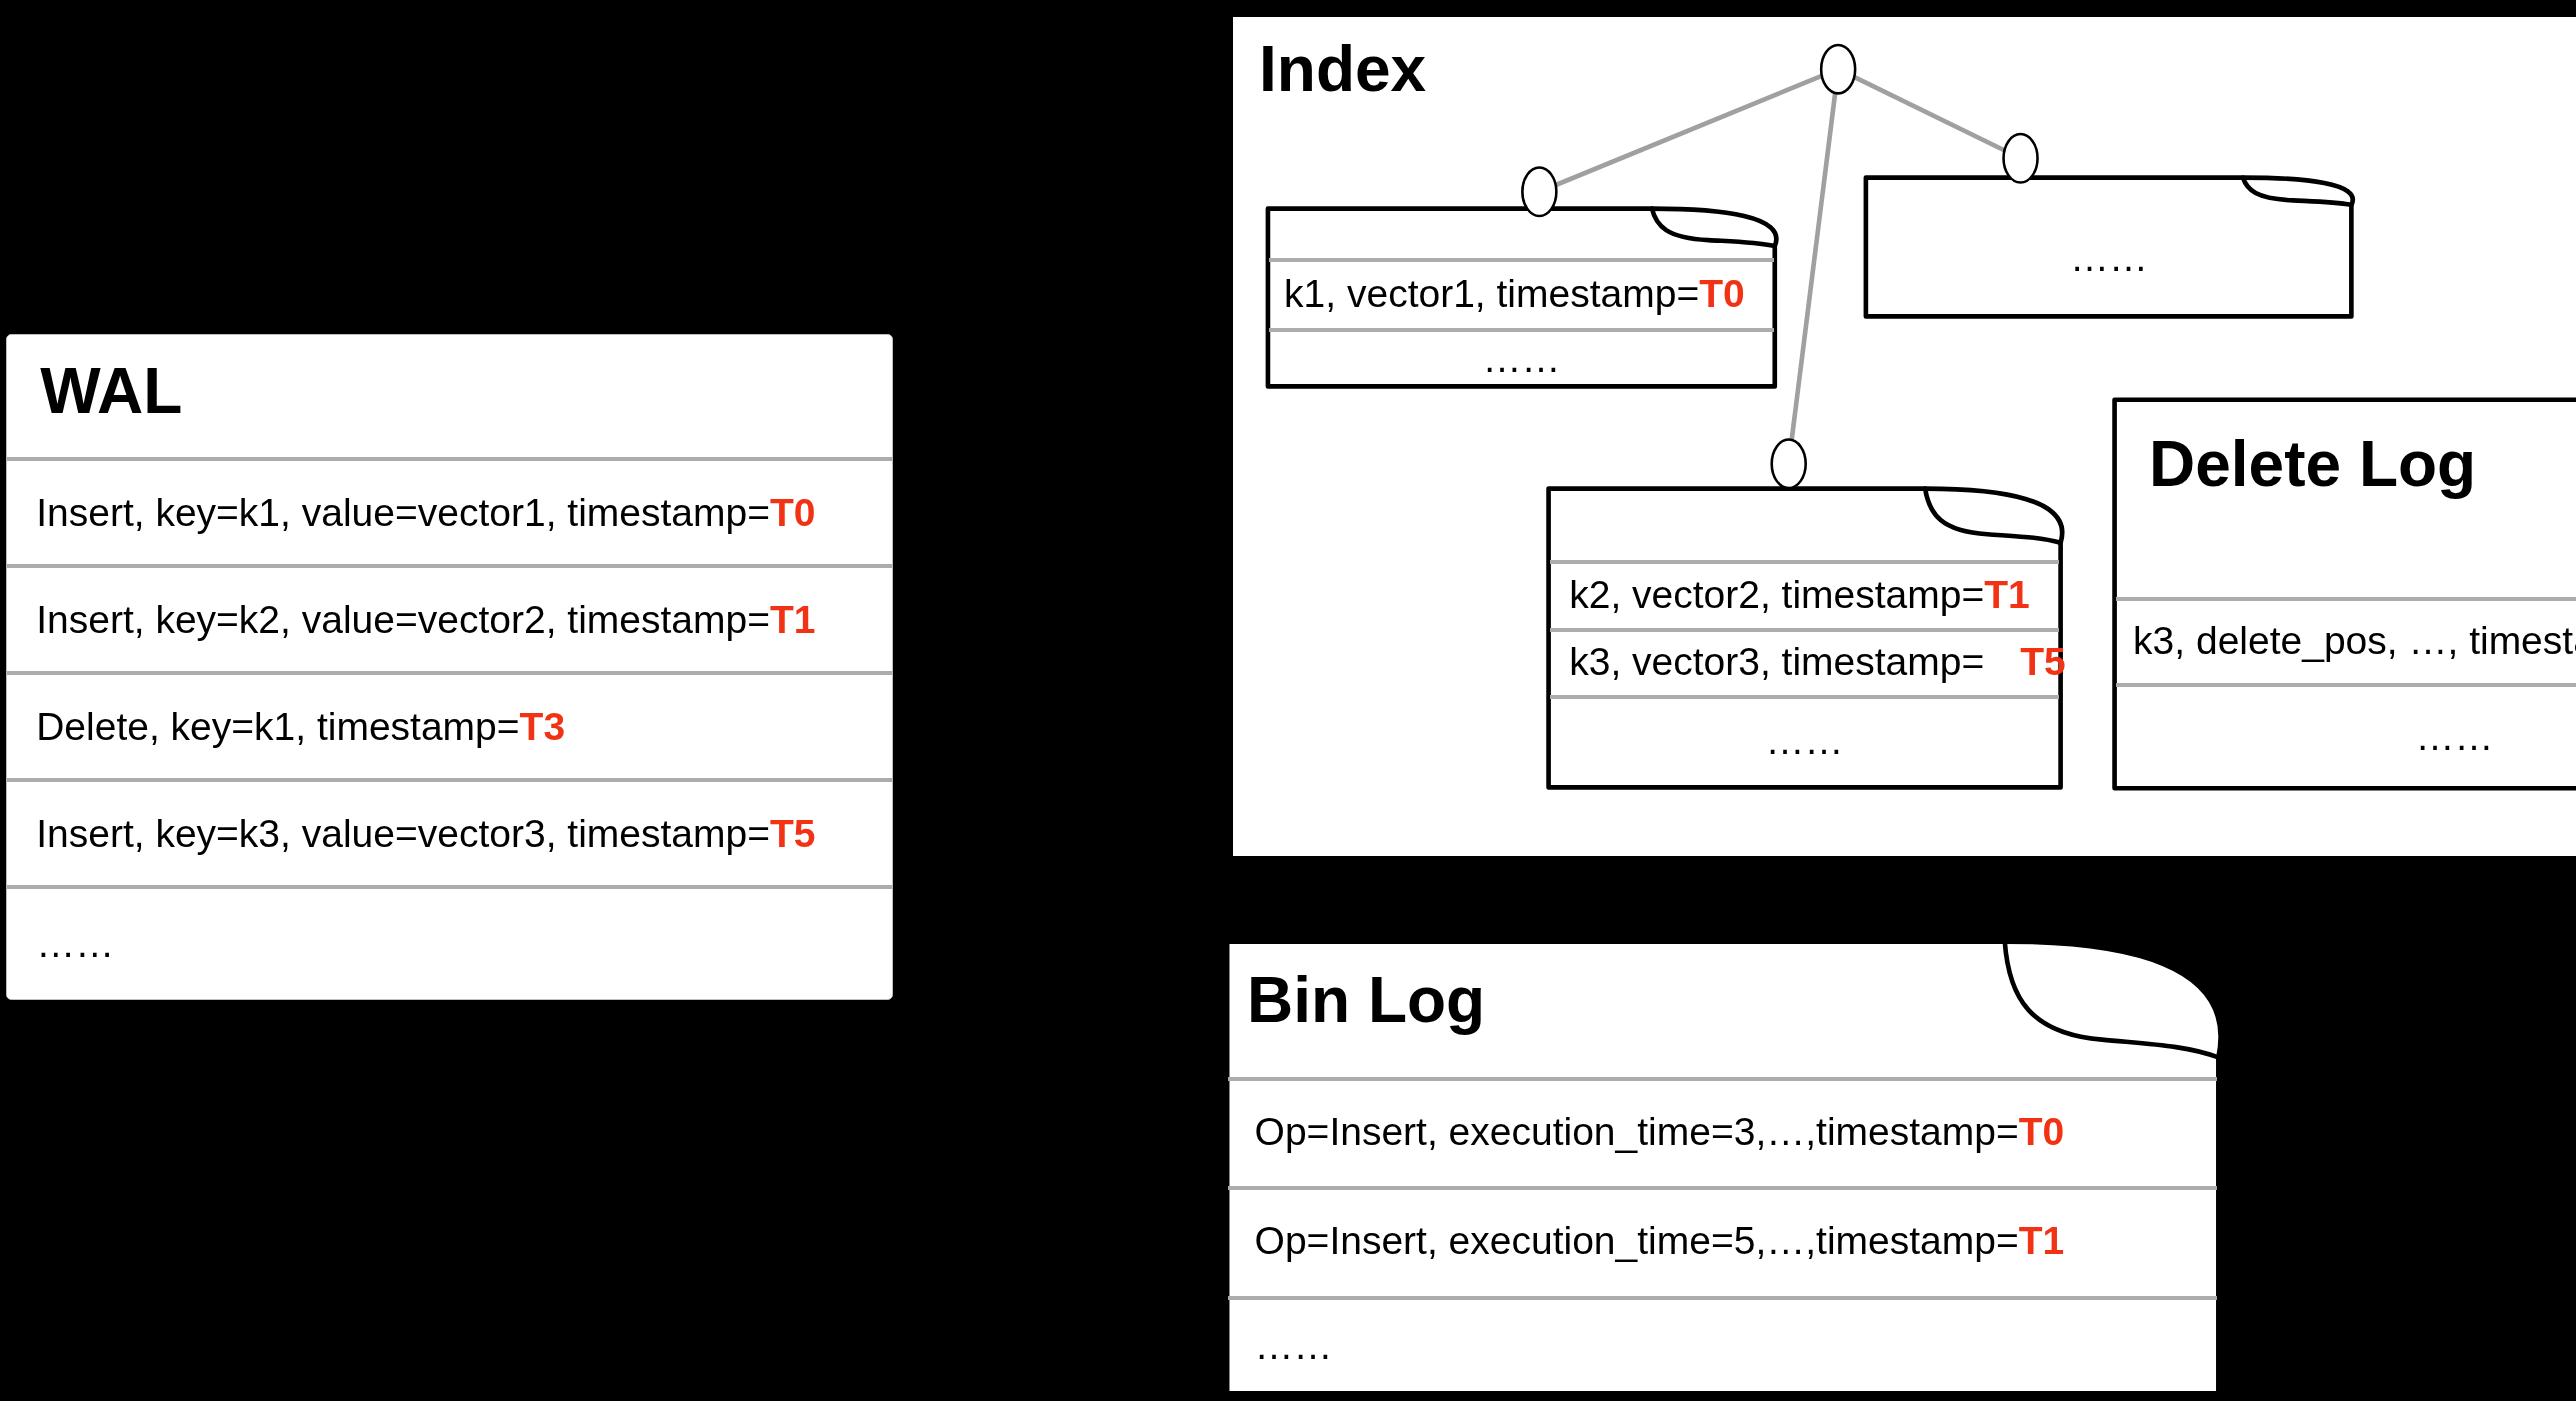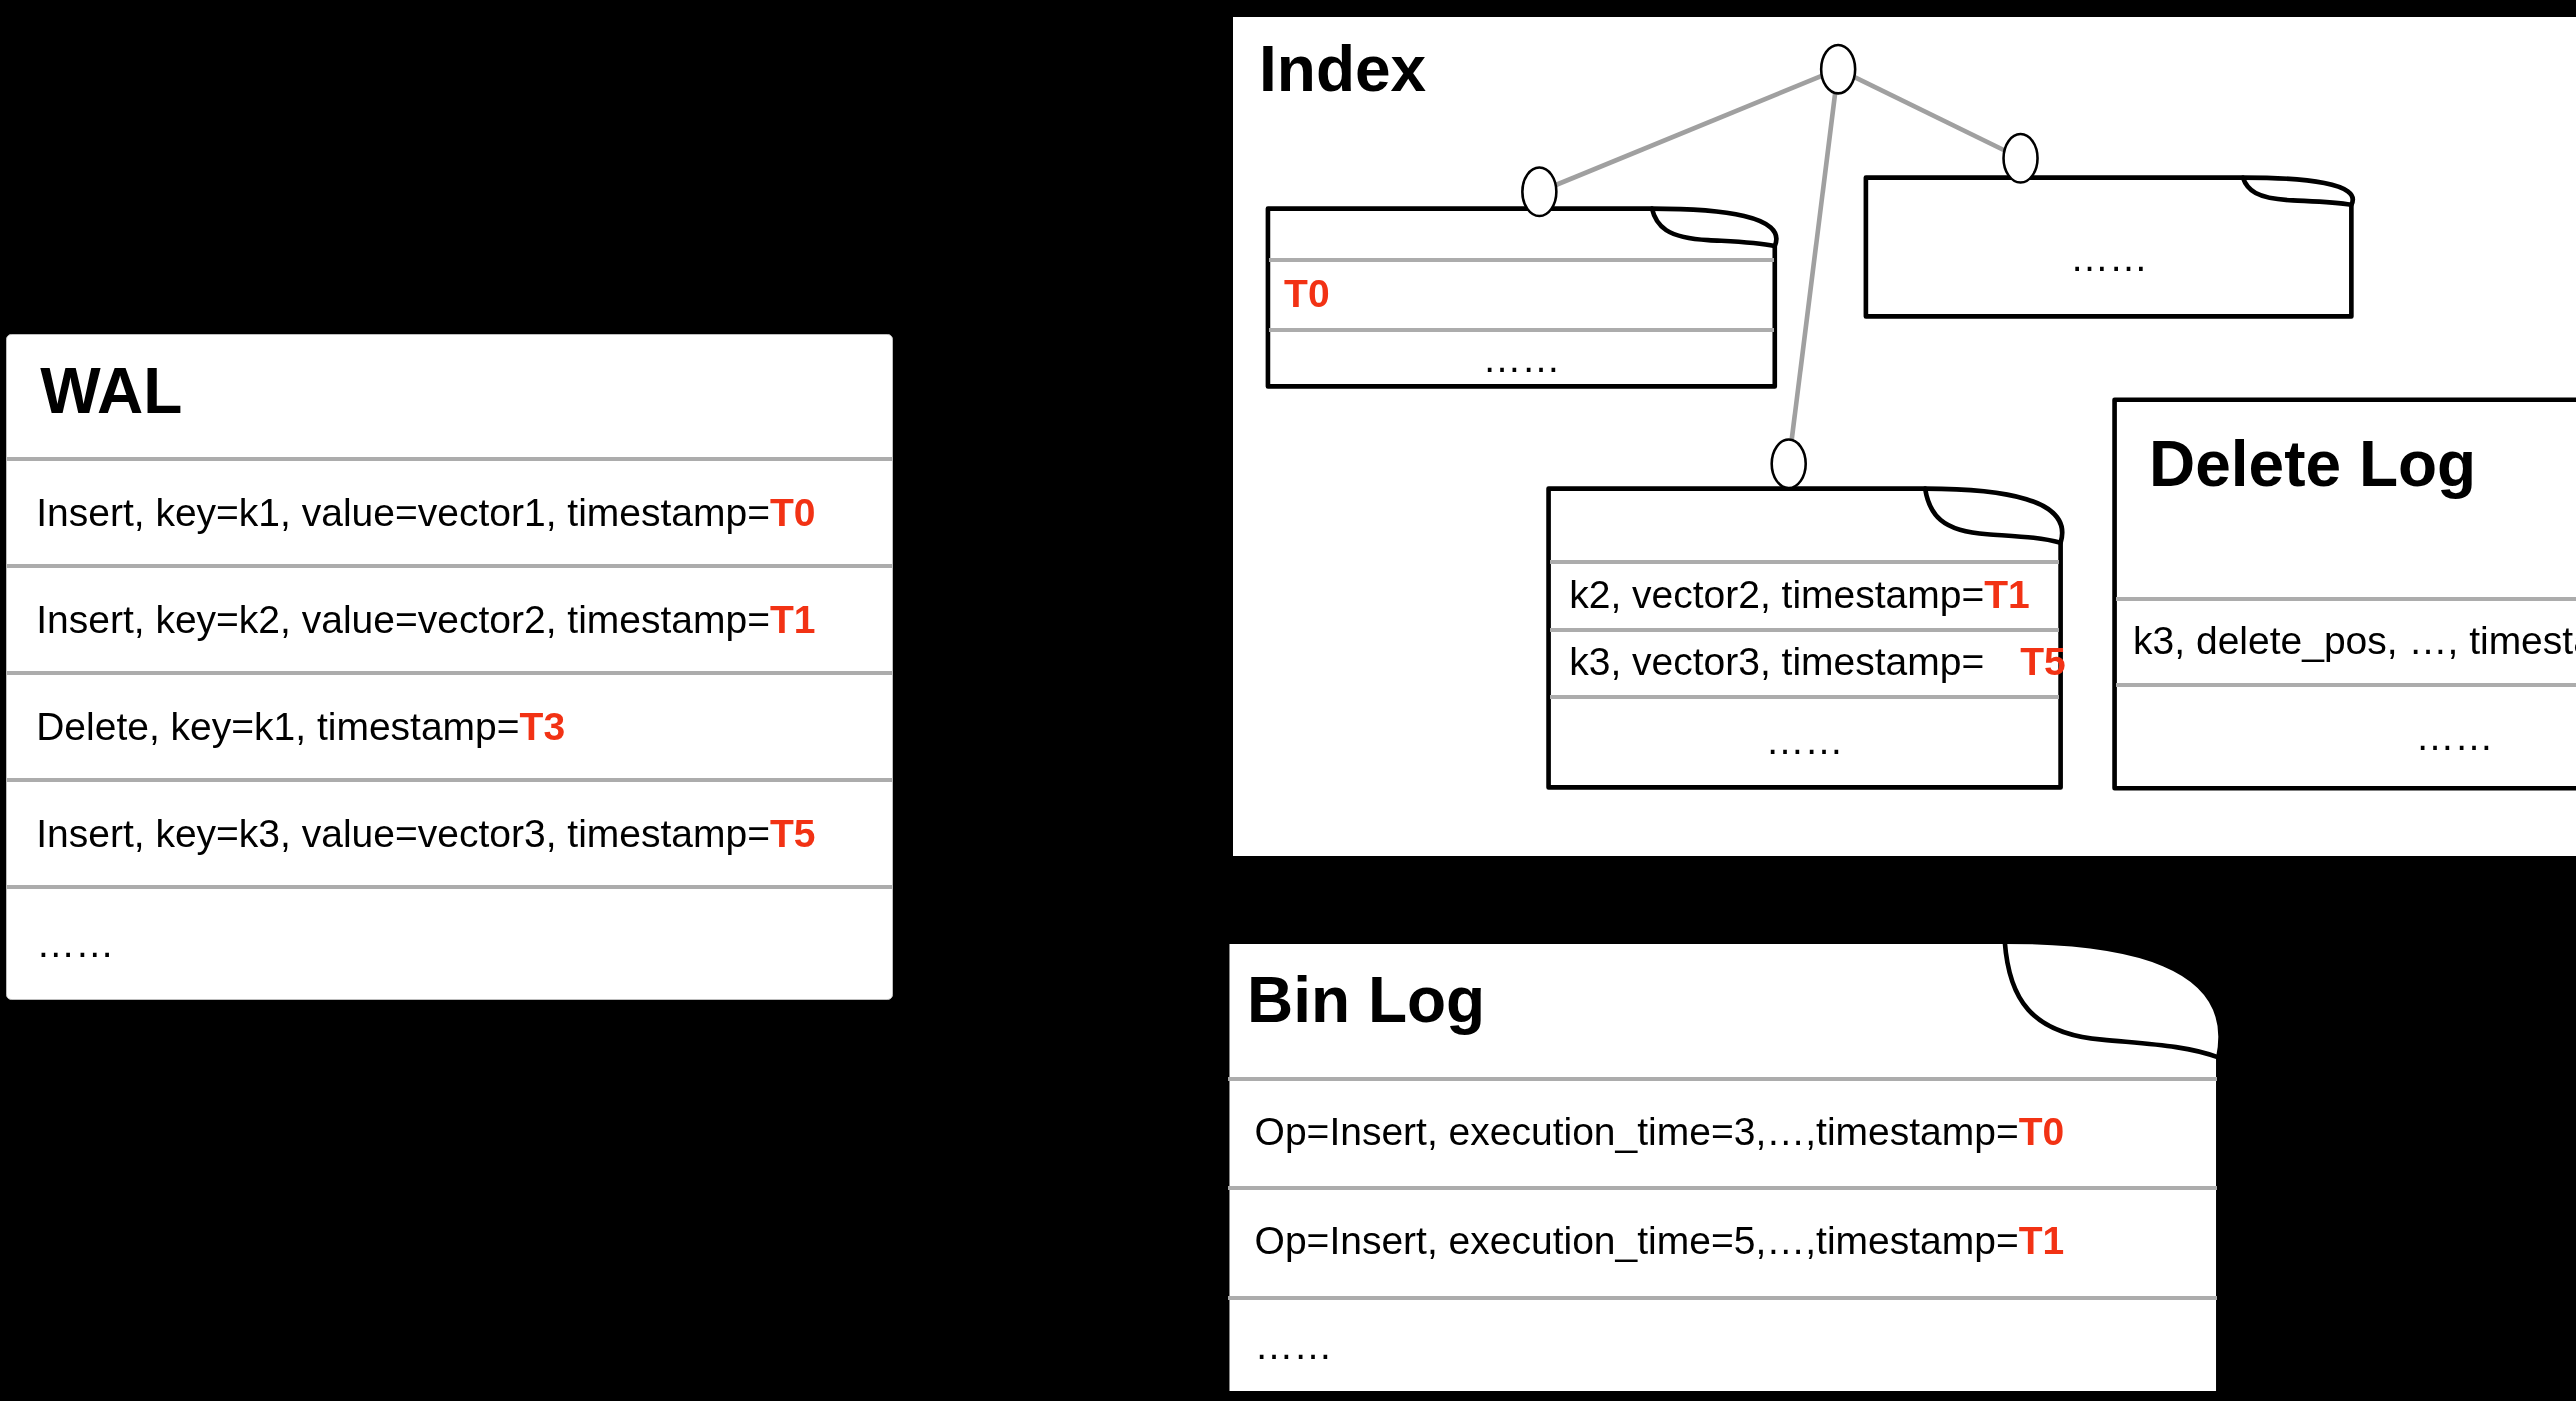--- a/index.html
+++ b/index.html
@@ -83,20 +83,21 @@
     <line x1="3568" y1="134" x2="3472" y2="900" stroke="#A0A0A0" stroke-width="9"></line>
   </svg>
 
   <div class="doc" style="left:1265px;top:206px;width:513px;height:183px;z-index:3;">
       <svg class="doc-outline" width="523" height="183" viewBox="0 0 1016 356">
         <path d="M 5 5 L 752 5 C 886.2 5 1016 19.04 991 78 L 991 351 L 5 351 Z" fill="#fff" stroke="#000000" stroke-width="9" stroke-linejoin="round"></path>
         <path d="M 752 5 C 760 39 781.28 62.400000000000006 861.8 66.3 C 917.9200000000001 69.42 954.4 70.2 991 78" fill="none" stroke="#000000" stroke-width="9" stroke-linecap="round"></path>
       </svg>
     <div class="doc-sep" style="top:52px;"></div>
     <div class="doc-row" style="top:54px;height:68px;padding-left:15.5px;">
+      <span class="row-text">k1, vector1, timestamp=</span>
         <span class="ts">T0</span>
     </div>
     <div class="doc-sep" style="top:122px;"></div>
     <div class="doc-row centered" style="top:124px;height:57px;">
       <span class="row-text">……</span>
     </div>
   </div>
 
   <div class="doc" style="left:1863px;top:175px;width:492px;height:144px;z-index:3;">
       <svg class="doc-outline" width="500" height="144" viewBox="0 0 971 280">

